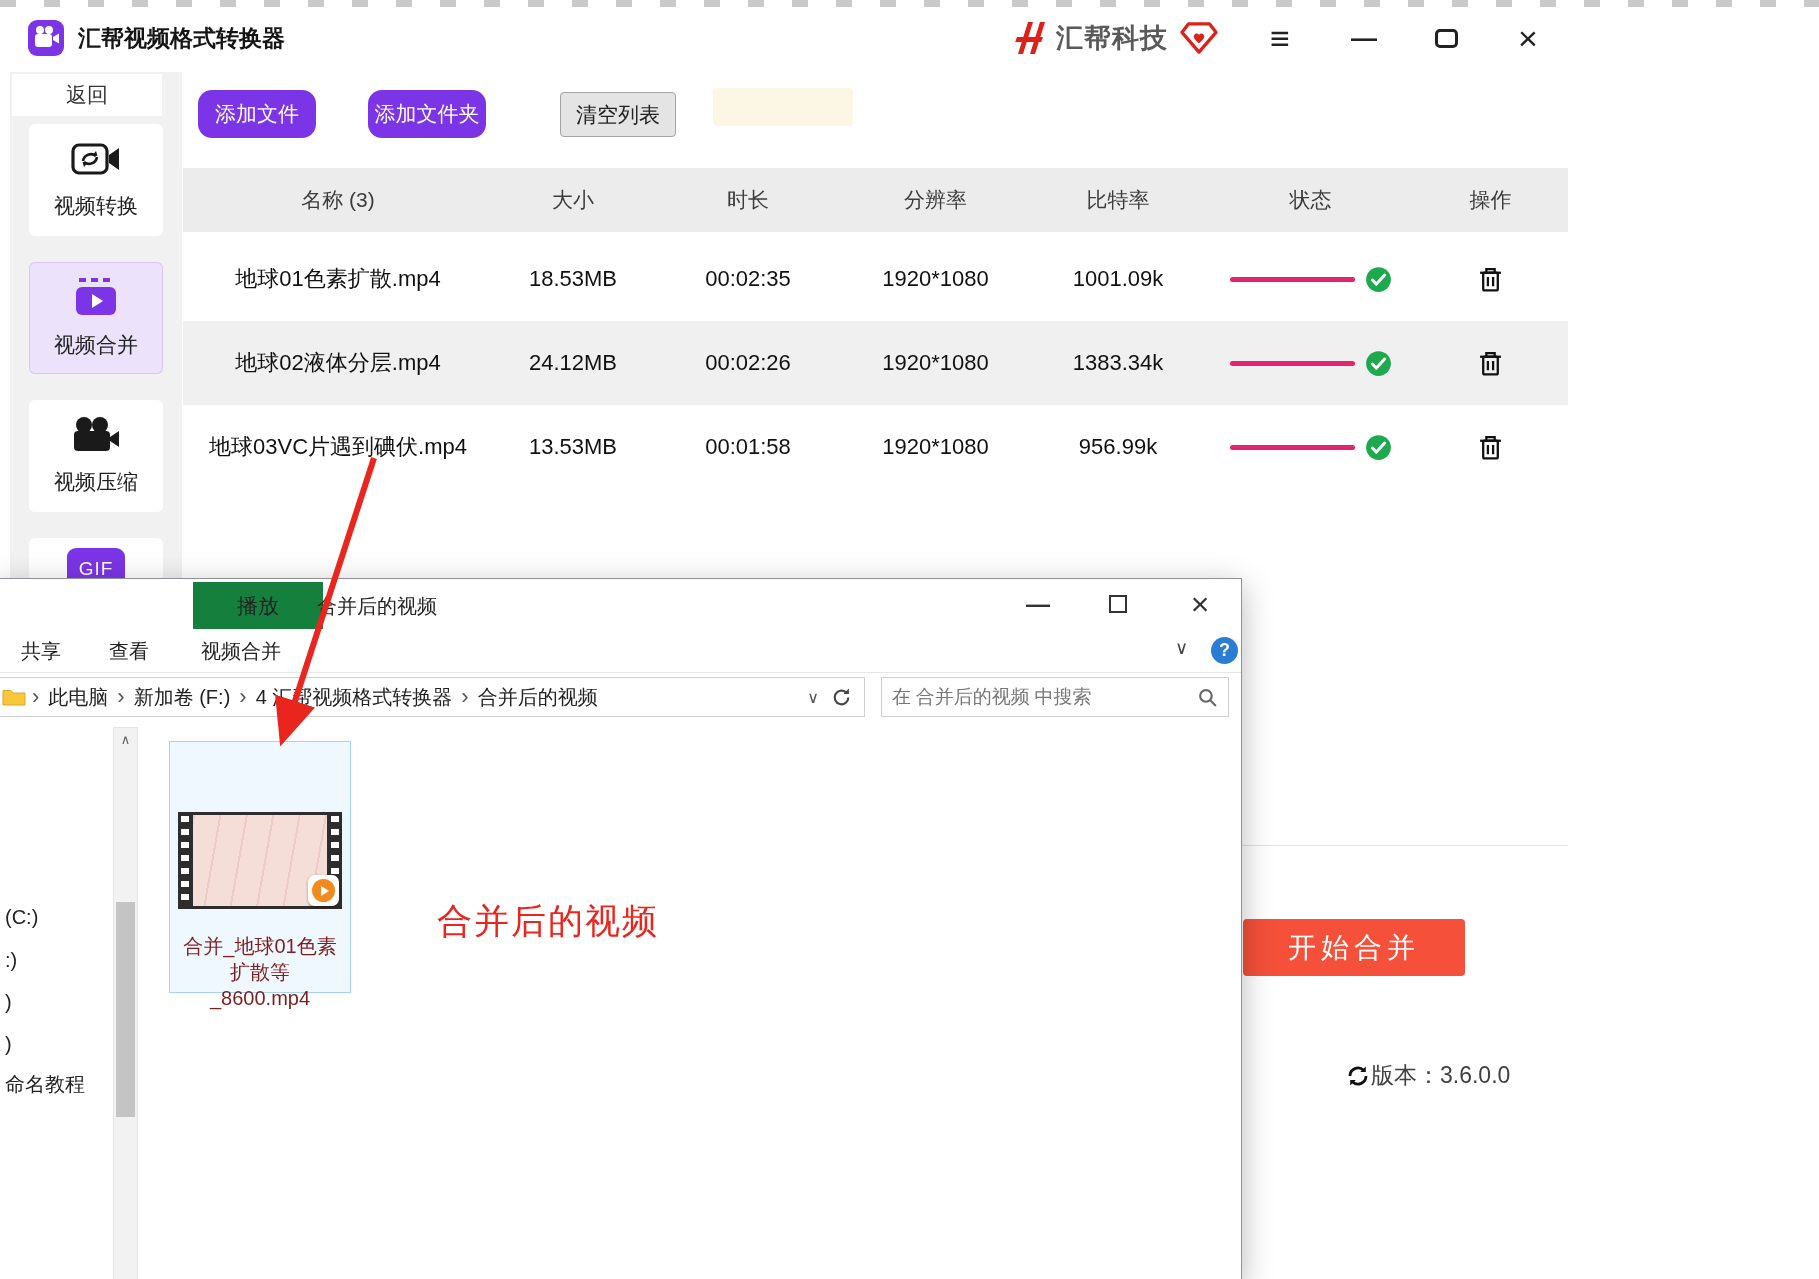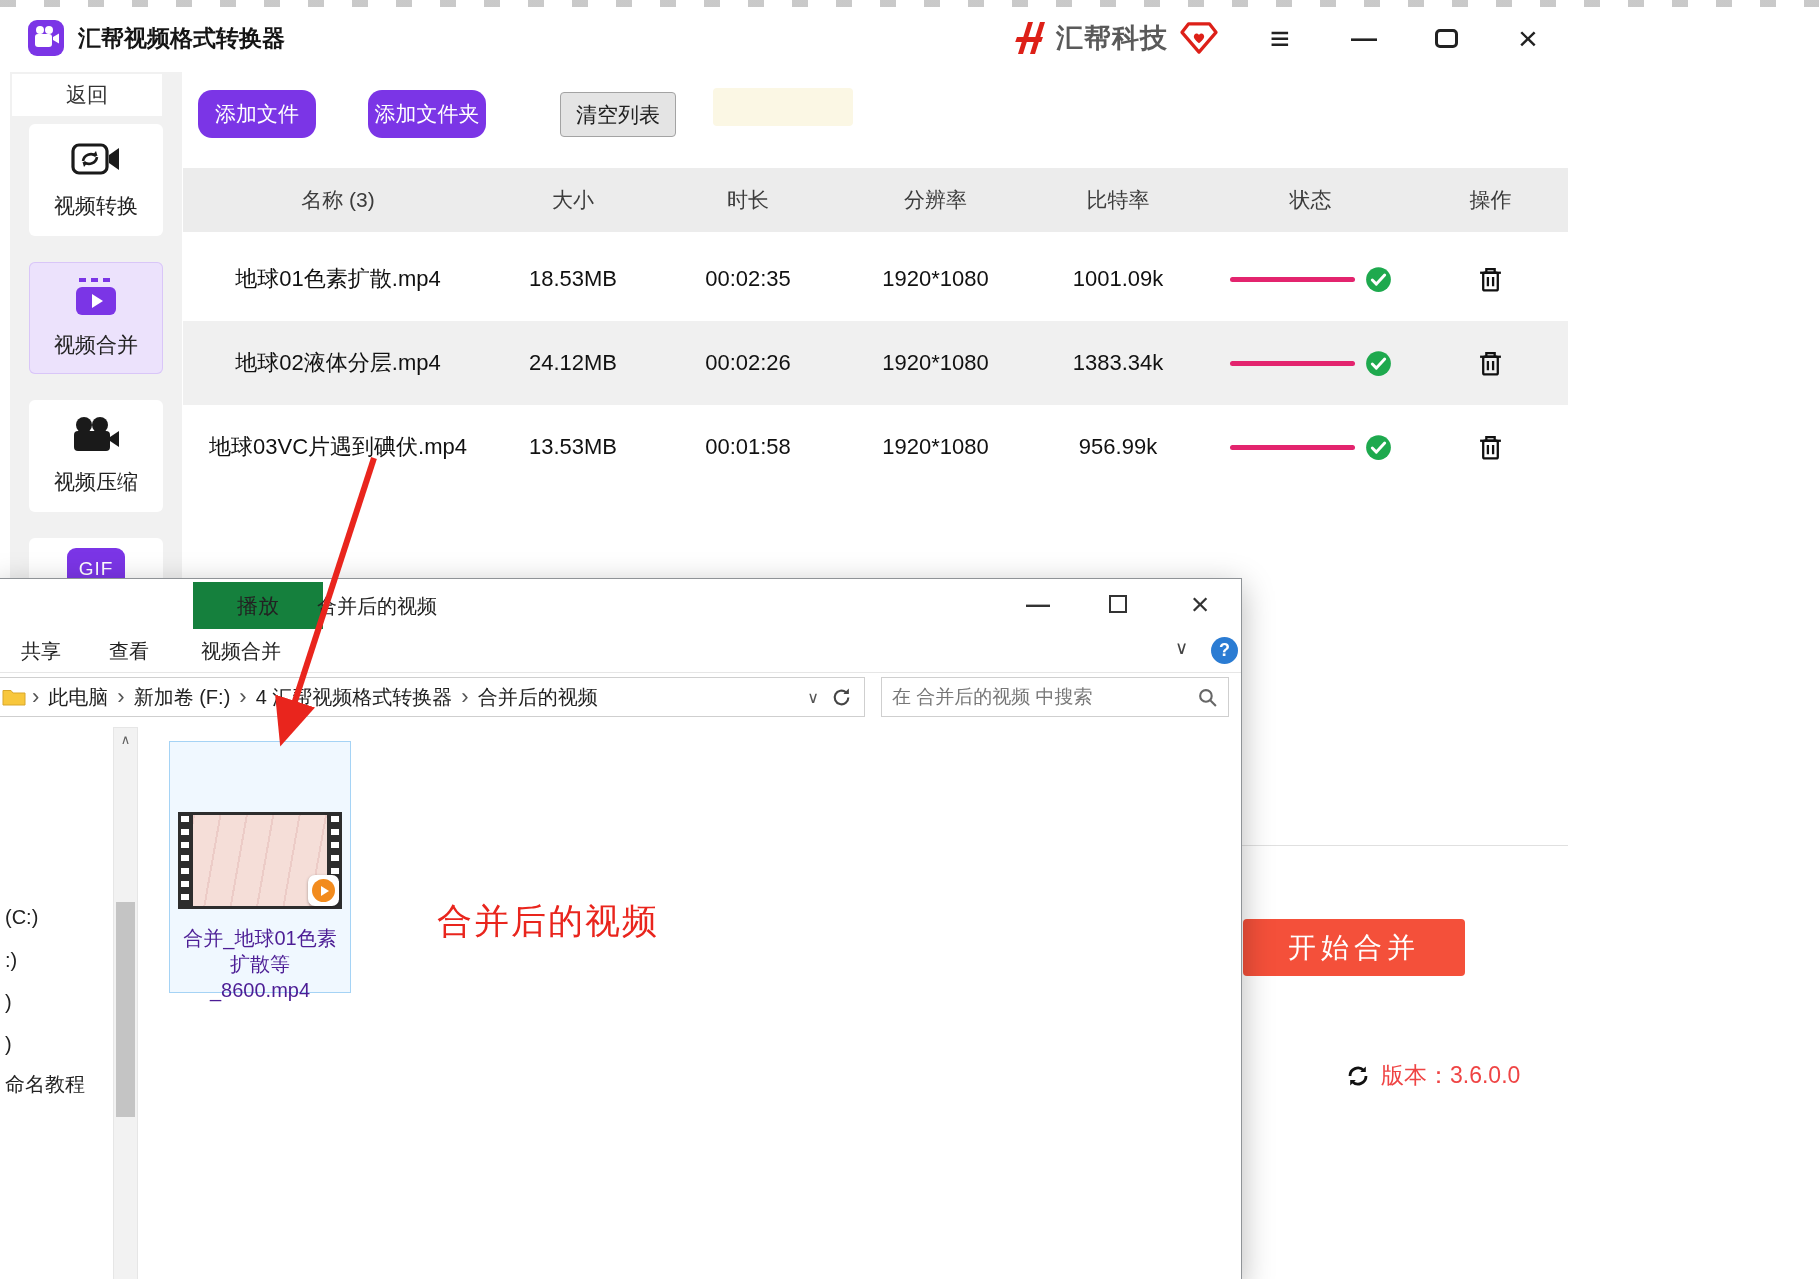--- a/index.html
+++ b/index.html
@@ -52,21 +52,21 @@
   .cell{display:flex;align-items:center;justify-content:center;text-align:center}
   .c0{width:310px}.c1{width:160px}.c2{width:190px}.c3{width:185px}.c4{width:180px}.c5{width:205px}.c6{flex:1}
   .pbar{width:125px;height:5px;background:#e3246e;border-radius:3px;margin-right:10px}
   .check{width:27px;height:27px;flex:0 0 auto}
   .trash{width:25px;height:28px;cursor:pointer}
 
   
   .bottom-sep{position:absolute;left:183px;top:845px;width:1385px;height:0;border-top:1px solid #e0e0e0}
   .start-btn{position:absolute;left:1243px;top:919px;width:222px;height:57px;background:#f4503a;border-radius:4px;
     color:#fff;font-size:28px;letter-spacing:5px;display:flex;align-items:center;justify-content:center;cursor:pointer}
-  .version{position:absolute;left:1346px;top:1060px;display:flex;align-items:center;gap:11px;font-size:23px;color:#ef4444}
+  .version{position:absolute;left:1346px;top:1060px;display:flex;align-items:center;gap:1px;font-size:23px;color:#404040}
   .sync-icon{width:24px;height:24px}
 
   
   .explorer{position:absolute;left:-6px;top:578px;width:1248px;height:705px;background:#fff;
     border:1px solid #8f9397;box-shadow:0 8px 30px rgba(0,0,0,.28);z-index:5}
   .ex-titlebar{position:relative;height:50px;background:#fff}
   .ex-tab-play{position:absolute;left:198px;top:3px;width:130px;height:47px;background:#15803d;
     display:flex;align-items:center;justify-content:center;font-size:21px;color:#222;cursor:pointer}
   .ex-title{position:absolute;left:322px;top:14px;font-size:20px;color:#222;white-space:nowrap}
   .ex-ctl{position:absolute;top:0;width:42px;height:50px;display:flex;align-items:center;justify-content:center;color:#333;cursor:pointer}
@@ -83,42 +83,42 @@
   .ex-addr-row{position:relative;height:48px;background:#fff}
   .addr-box{position:absolute;left:4px;top:4px;width:866px;height:40px;border:1px solid #cfcfcf;
     display:flex;align-items:center;font-size:20px;color:#222;background:#fff;overflow:hidden}
   .addr-folder{width:24px;height:18px;margin-left:2px;flex:0 0 auto}
   .crumb{margin:0 3px;cursor:pointer;white-space:nowrap}
   .crumb-sep{color:#555;margin:0 6px;font-size:22px;line-height:20px}
   .addr-chev{margin-left:auto;color:#555;font-size:16px;cursor:pointer;padding:0 8px}
   .addr-refresh{width:21px;height:21px;margin:0 12px 0 4px;cursor:pointer;flex:0 0 auto}
   .search-box{position:absolute;left:886px;top:4px;width:348px;height:40px;border:1px solid #cfcfcf;
     display:flex;align-items:center;padding:0 10px;background:#fff}
-  .search-input{flex:1;border:0;outline:none;font-size:19px;color:#3b82f6;font-family:Liberation Sans, sans-serif;background:transparent}
+  .search-input{flex:1;border:0;outline:none;font-size:19px;color:#3b82f6;font-family:Liberation Serif, serif;background:transparent}
   .search-input::placeholder{color:#777;opacity:1}
   .search-icon{width:21px;height:21px;flex:0 0 auto}
   .ex-content{position:absolute;left:0;top:142px;right:0;bottom:0;background:#fff}
   .nav-frag{position:absolute;left:10px;font-size:20px;color:#222;cursor:pointer;white-space:nowrap}
   .nf0{top:185px}.nf1{top:228px}.nf2{top:270px}.nf3{top:312px}.nf4{top:350px}
   .ex-scroll{position:absolute;left:118px;top:6px;width:25px;bottom:0;background:#f2f2f2;border:1px solid #e6e6e6}
   .scroll-up{position:absolute;top:4px;left:0;width:100%;text-align:center;font-size:13px;color:#606060;cursor:pointer}
   .scroll-thumb{position:absolute;left:2px;right:2px;top:174px;height:215px;background:#c4c4c4;cursor:pointer}
   .file-item{position:absolute;left:174px;top:20px;width:182px;height:252px;background:#f0f8ff;
     border:1px solid #a5d3f5;display:flex;flex-direction:column;align-items:center;padding-top:70px;cursor:pointer}
   .thumb{position:relative;width:164px;height:97px;background:#2d2d2d;flex:0 0 auto}
   .thumb-img{position:absolute;left:15px;right:15px;top:3px;bottom:3px;background:#f5ded8;
     background-image:repeating-linear-gradient(100deg,rgba(195,120,120,.18) 0 2px,transparent 2px 26px)}
   .holes{position:absolute;top:4px;bottom:4px;width:8px;
     background:repeating-linear-gradient(180deg,#fff 0 6px,transparent 6px 13px)}
   .holes.l{left:3px}.holes.r{right:3px}
   .play-badge{position:absolute;right:3px;bottom:3px;width:31px;height:31px;background:#fff;border-radius:7px;
     box-shadow:0 1px 3px rgba(0,0,0,.35);display:flex;align-items:center;justify-content:center}
   .play-circle{width:23px;height:23px;border-radius:50%;background:#f28b1d;display:flex;align-items:center;justify-content:center}
   .play-tri{width:0;height:0;border-left:8px solid #fff;border-top:5px solid transparent;border-bottom:5px solid transparent;margin-left:3px}
-  .file-name{margin-top:16px;text-align:center;font-size:20px;line-height:26px;color:#4c1d95}
+  .file-name{margin-top:24px;text-align:center;font-size:20px;line-height:26px;color:#7f1d1d}
 
   
   .annotation{position:absolute;left:437px;top:898px;font-size:35px;color:#e9251d;z-index:9;font-weight:500;letter-spacing:2px}
   .arrow-svg{position:absolute;left:0;top:0;width:1819px;height:1279px;z-index:8;pointer-events:none}
 </style>
 </head>
 <body>
 
 <div class="top-clip"></div>
 

